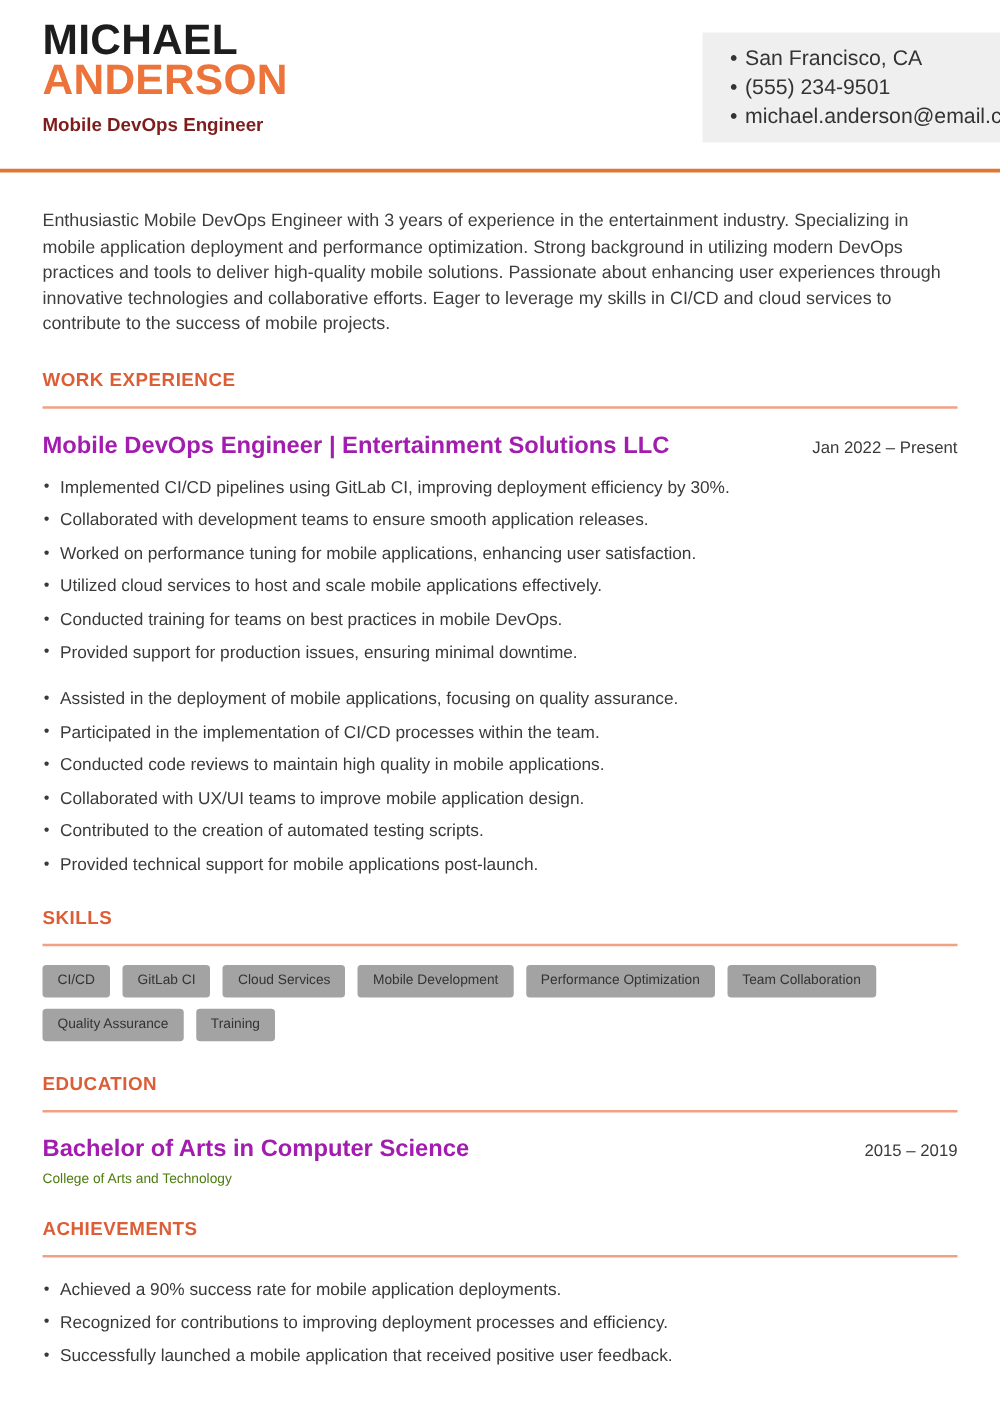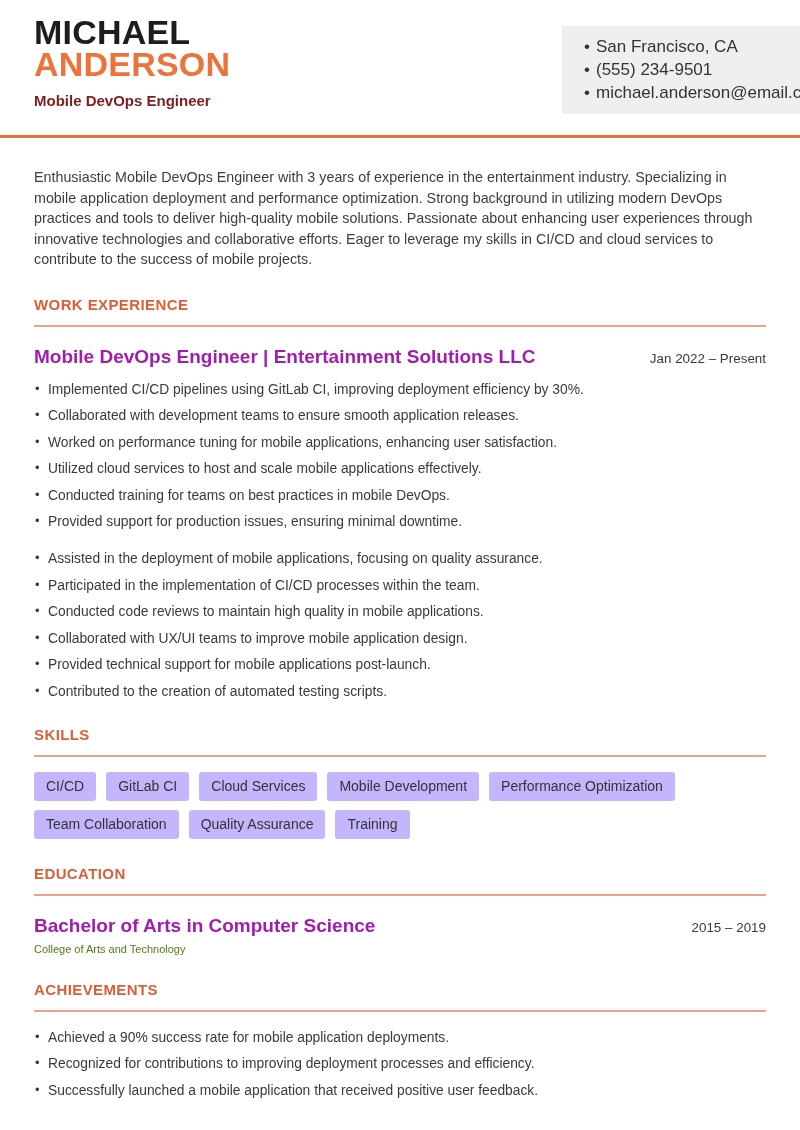--- a/index.html
+++ b/index.html
@@ -68,22 +68,22 @@
   }
   ul.bullets li::before {
     content: "•"; position: absolute; left: 1px; top: -1px;
     font-size: 13px; color: #3a3a3a;
   }
   .job { margin-bottom: 21px; }
   .job:last-child { margin-bottom: 0; }
 
   .tags { display: flex; flex-wrap: wrap; gap: 9px 10px; margin-top: 15px; }
   .tag {
-    background: #c4b5fd; color: #333333;
-    font-size: 14px; line-height: 1;
+    background: #a3a3a3; color: #333333;
+    font-size: 11px; line-height: 1;
     padding: 7px 12px 8px; border-radius: 3px;
     display: inline-block;
     text-align: center;
   }
 
   .edu-school { margin-top: 6px; font-size: 11px; color: #4d7c0f; }
 </style>
 </head>
 <body>
 
@@ -131,22 +131,22 @@
           <li>Provided support for production issues, ensuring minimal downtime.</li>
         </ul>
       </article>
 
       <article class="job">
         <ul class="bullets">
           <li>Assisted in the deployment of mobile applications, focusing on quality assurance.</li>
           <li>Participated in the implementation of CI/CD processes within the team.</li>
           <li>Conducted code reviews to maintain high quality in mobile applications.</li>
           <li>Collaborated with UX/UI teams to improve mobile application design.</li>
+          <li>Contributed to the creation of automated testing scripts.</li>
           <li>Provided technical support for mobile applications post-launch.</li>
-          <li>Contributed to the creation of automated testing scripts.</li>
         </ul>
       </article>
     </section>
 
     <section>
       <h2 class="sec-h">SKILLS</h2>
       <div class="sec-rule"></div>
       <div class="tags">
         <span class="tag">CI/CD</span>
         <span class="tag">GitLab CI</span>

